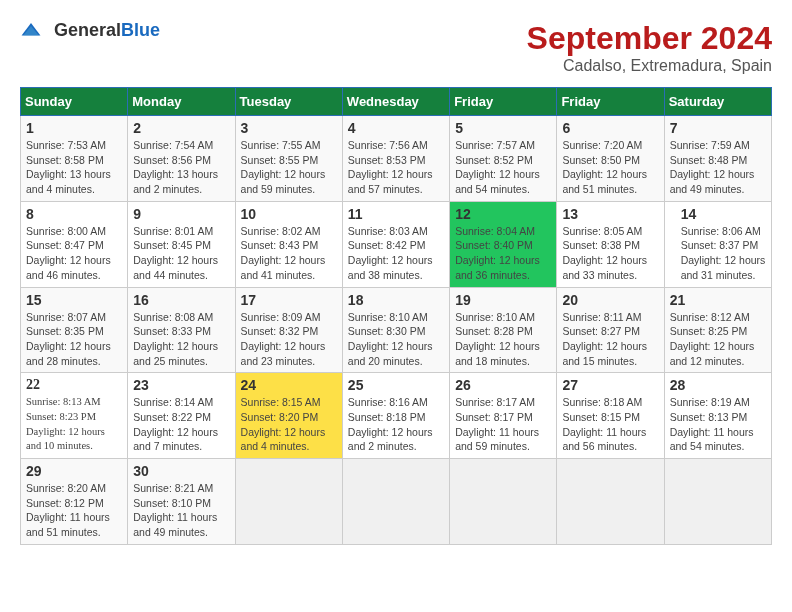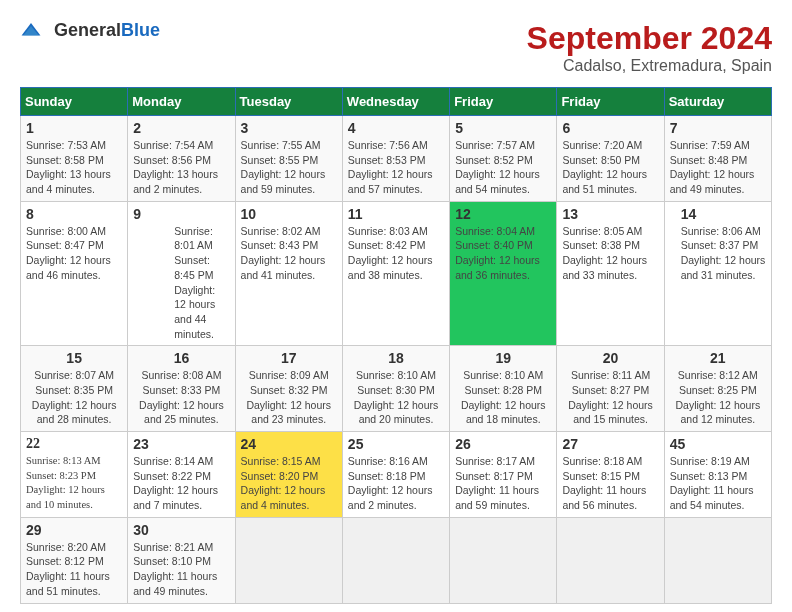--- a/index.html
+++ b/index.html
@@ -168,21 +168,21 @@
       <tr style="background: rgb(255, 255, 255);">
         <td style="background: rgb(255, 255, 255);">
           <span class="day-number">8</span>
           <div class="day-info" style="white-space: pre-line;">Sunrise: 8:00 AM
 Sunset: 8:47 PM
 Daylight: 12 hours
 and 46 minutes.</div>
         </td>
         <td style="background: rgb(255, 255, 255);">
           <span class="day-number">9</span>
-          <div class="day-info" style="white-space: pre-line; margin-left: 41px;">Sunrise: 8:01 AM
+          <div class="day-info" style="white-space: pre-line;">Sunrise: 8:01 AM
 Sunset: 8:45 PM
 Daylight: 12 hours
 and 44 minutes.</div>
         </td>
         <td style="background: rgb(255, 255, 255);">
           <span class="day-number">10</span>
           <div class="day-info" style="white-space: pre-line;">Sunrise: 8:02 AM
 Sunset: 8:43 PM
 Daylight: 12 hours
 and 41 minutes.</div>
@@ -209,21 +209,21 @@
 and 33 minutes.</div>
         </td>
         <td style="background: rgb(255, 255, 255); padding-left: 16px;">
           <span class="day-number">14</span>
           <div class="day-info" style="white-space: pre-line;">Sunrise: 8:06 AM
 Sunset: 8:37 PM
 Daylight: 12 hours
 and 31 minutes.</div>
         </td>
       </tr>
-      <tr style="background: #f9a8d4; text-align: center;">
+      <tr style="background: #f9a8d4;">
         <td style="background: rgb(249, 249, 249);">
           <span class="day-number">15</span>
           <div class="day-info" style="white-space: pre-line;">Sunrise: 8:07 AM
 Sunset: 8:35 PM
 Daylight: 12 hours
 and 28 minutes.</div>
         </td>
         <td style="background: rgb(249, 249, 249);">
           <span class="day-number">16</span>
           <div class="day-info" style="white-space: pre-line;">Sunrise: 8:08 AM
@@ -304,21 +304,21 @@
 and 59 minutes.</div>
         </td>
         <td style="background: rgb(255, 255, 255);">
           <span class="day-number">27</span>
           <div class="day-info" style="white-space: pre-line;">Sunrise: 8:18 AM
 Sunset: 8:15 PM
 Daylight: 11 hours
 and 56 minutes.</div>
         </td>
         <td style="background: rgb(255, 255, 255);">
-          <span class="day-number">45</span>
+          <span class="day-number">28</span>
           <div class="day-info" style="white-space: pre-line;">Sunrise: 8:19 AM
 Sunset: 8:13 PM
 Daylight: 11 hours
 and 54 minutes.</div>
         </td>
       </tr>
       <tr style="background: rgb(249, 249, 249);">
         <td style="background: rgb(249, 249, 249);">
           <span class="day-number">29</span>
           <div class="day-info" style="white-space: pre-line;">Sunrise: 8:20 AM

